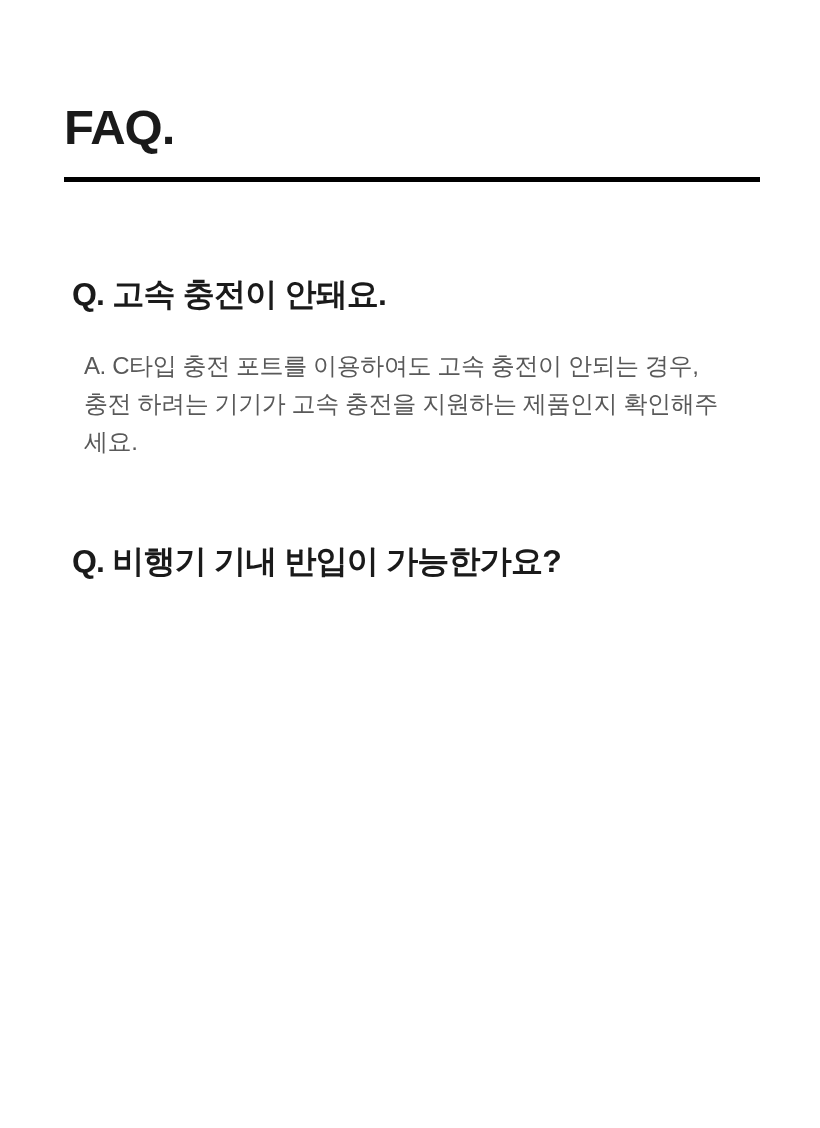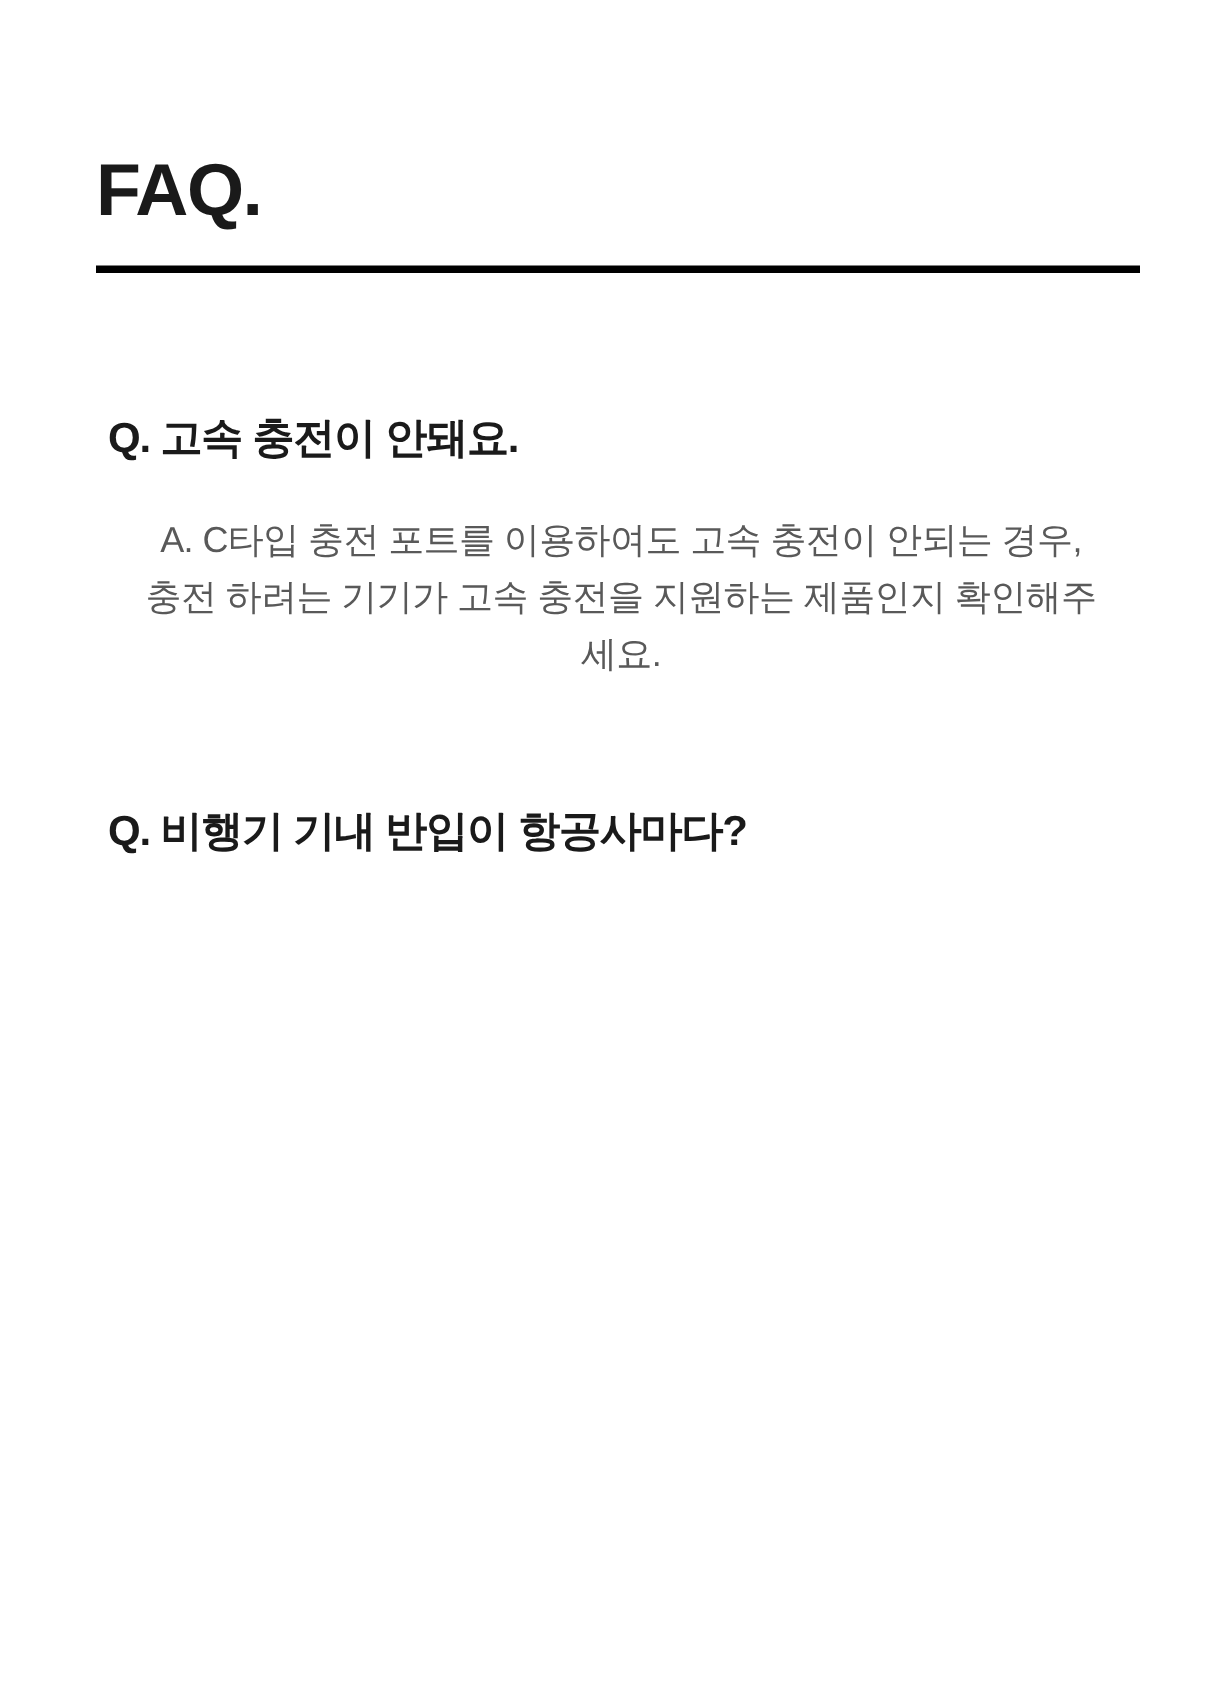--- a/index.html
+++ b/index.html
@@ -38,35 +38,34 @@
     background: #000000;
   }
   .faq-list {
     padding: 90px 64px 0 72px;
   }
   .faq-item + .faq-item {
     margin-top: 82px;
   }
   .faq-question {
     margin: 0 0 34px 0;
-    font-size: 28px;
+    font-size: 32px;
     line-height: 1.15;
     font-weight: 700;
     letter-spacing: -0.8px;
     color: #1a1a1a;
   }
   .faq-answer {
     margin: 12px;
     font-size: 24px;
     line-height: 38px;
     letter-spacing: -0.4px;
     color: #595959;
     white-space: pre-line;
     font-weight: 400;
-    text-align: center;
   }
 </style>
 </head>
 <body>
 
 <div class="page">
 
   <header class="page-header">
     <h1 class="page-title">FAQ.</h1>
     <hr class="title-divider">
@@ -75,19 +74,19 @@
   <main class="faq-list">
 
     <section class="faq-item">
       <h2 class="faq-question">Q. 고속 충전이 안돼요.</h2>
       <p class="faq-answer">A. C타입 충전 포트를 이용하여도 고속 충전이 안되는 경우,
 충전 하려는 기기가 고속 충전을 지원하는 제품인지 확인해주
 세요.</p>
     </section>
 
     <section class="faq-item">
-      <h2 class="faq-question">Q. 비행기 기내 반입이 항공사마다?</h2>
+      <h2 class="faq-question">Q. 비행기 기내 반입이 가능한가요?</h2>
     </section>
 
 
   </main>
 
 </div>
 
 </body></html>

